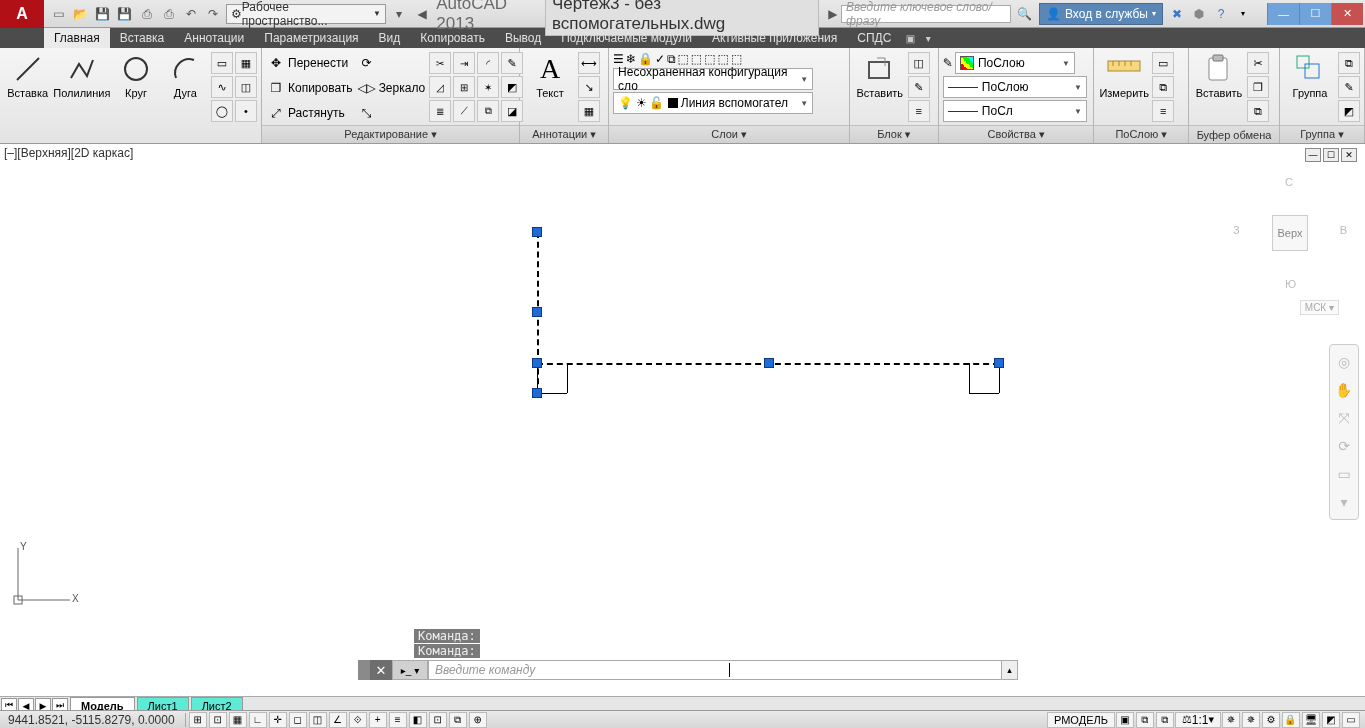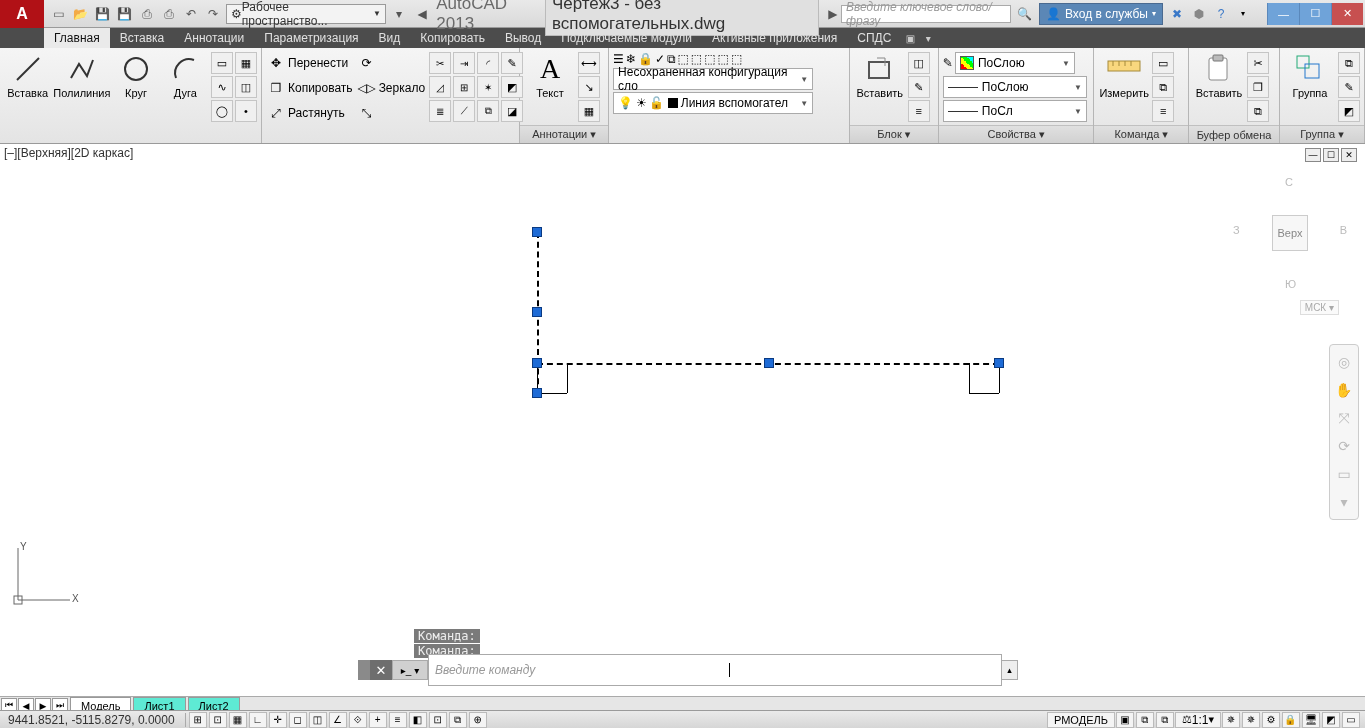--- a/index.html
+++ b/index.html
@@ -75,29 +75,29 @@
 .ucs line { stroke:#666; stroke-width:1; }
 .ucs text { font-size:10px; fill:#555; }
 
 
 .cmd-hist { position:absolute; left:414px; bottom:44px; }
 .cmd-hist div { background:#7a7a7a; color:#eee; font-family:Consolas,monospace; font-size:12px; padding:0 4px; margin-top:1px; display:inline-block; }
 .cmd-wrap { position:absolute; left:358px; bottom:26px; height:20px; display:flex; align-items:center; }
 .cmd-handle { width:12px; height:20px; background:#8a8a8a; }
 .cmd-x { width:22px; height:20px; background:#6e6e6e; color:#fff; display:flex; align-items:center; justify-content:center; font-size:13px; }
 .cmd-ico { width:36px; height:20px; background:#d0d0d0; border:1px solid #aaa; display:flex; align-items:center; justify-content:center; font-size:10px; }
-.cmd-input { width:574px; height:32px; border:1px solid #aaa; background:#fff; padding:0 6px; font-style:italic; color:#999; display:flex; align-items:center; font-size:12px; position:relative; }
+.cmd-input { width:574px; height:20px; border:1px solid #aaa; background:#fff; padding:0 6px; font-style:italic; color:#999; display:flex; align-items:center; font-size:12px; position:relative; }
 .cmd-input .cursor { position:absolute; left:300px; width:1px; height:14px; background:#000; }
 .cmd-arr { width:16px; height:20px; border:1px solid #aaa; border-left:none; background:#eee; display:flex; align-items:center; justify-content:center; font-size:9px; }
 
 
 .ltabs { position:absolute; left:0; bottom:14px; height:18px; display:flex; align-items:center; background:#e6e6e6; width:100%; border-top:1px solid #aaa; }
 .ltabs .nav { width:16px; height:16px; border:1px solid #999; background:#fff; margin-left:1px; font-size:9px; display:flex; align-items:center; justify-content:center; }
 .ltab { height:17px; padding:0 10px; border:1px solid #999; background:#5eead4; margin-left:2px; font-size:11px; display:flex; align-items:center; }
-.ltab.active { background:#fff; font-weight:normal; border-bottom:1px solid #fff; }
+.ltab.active { background:#fff; font-weight:bold; border-bottom:1px solid #fff; }
 
 
 .status { position:absolute; left:0; bottom:0; height:18px; width:100%; background:linear-gradient(#eaeaea,#d6d6d6); border-top:1px solid #9a9a9a; display:flex; align-items:center; font-size:11px; }
 .coords { padding:0 8px; color:#333; }
 .st-sep { width:1px; height:14px; background:#aaa; margin:0 2px; }
 .st-ico { width:18px; height:16px; border:1px solid #bbb; background:#f4f4f4; margin:0 1px; display:flex; align-items:center; justify-content:center; font-size:10px; }
 .status-right { margin-left:auto; display:flex; align-items:center; padding-right:4px; }
 .rmod { height:16px; padding:0 6px; border:1px solid #bbb; background:#f4f4f4; font-size:11px; display:flex; align-items:center; }
 
 svg { overflow:visible; }
@@ -253,20 +253,21 @@
         <div>≣</div>
           <div>⟋</div>
           <div>⧉</div>
       </div>
       <div class="col">
         <div class="sm">✎</div>
         <div class="sm">◩</div>
         <div class="sm">◪</div>
       </div>
     </div>
+    <div class="panel-title">Редактирование ▾</div>
   </div>
 
   <div class="panel" style="width:94px;">
     <div class="panel-body">
       <div class="big-btn">
         <div class="ic" style="font-size:28px; font-family:serif;">A</div>
         <div class="lb">Текст</div>
       </div>
       <div class="col">
         <div class="sm">⟷</div>
@@ -299,20 +300,21 @@
         <span style="display:flex;align-items:center;gap:3px;">
             <span>💡</span>
             <span>☀</span>
             <span>🔓</span>
             <span style="width:10px;height:10px;background:#000;"></span>
             <span>Линия вспомогател</span>
           </span>
         <span class="arr">▼</span>
       </div>
     </div>
+    <div class="panel-title">Слои ▾</div>
   </div>
 
   <div class="panel" style="width:94px;">
     <div class="panel-body">
       <div class="big-btn">
         <div class="ic">
             <svg width="30" height="30">
               <rect x="4" y="8" width="20" height="16" fill="none" stroke="#555" stroke-width="2"></rect>
               <path d="M12 4 L20 4 L20 12" stroke="#888" fill="none"></path>
             </svg>
@@ -371,21 +373,21 @@
             </svg>
           </div>
         <div class="lb">Измерить</div>
       </div>
       <div class="col">
           <div class="sm">▭</div>
           <div class="sm">⧉</div>
           <div class="sm">≡</div>
         </div>
     </div>
-    <div class="panel-title">Команда ▾</div>
+    <div class="panel-title">ПоСлою ▾</div>
   </div>
 
   <div class="panel" style="width:96px;">
     <div class="panel-body">
       <div class="big-btn">
         <div class="ic">
             <svg width="28" height="30">
               <rect x="4" y="4" width="18" height="22" rx="2" fill="#fff" stroke="#888"></rect>
               <rect x="8" y="1" width="10" height="6" rx="1" fill="#bbb" stroke="#777"></rect>
             </svg>

